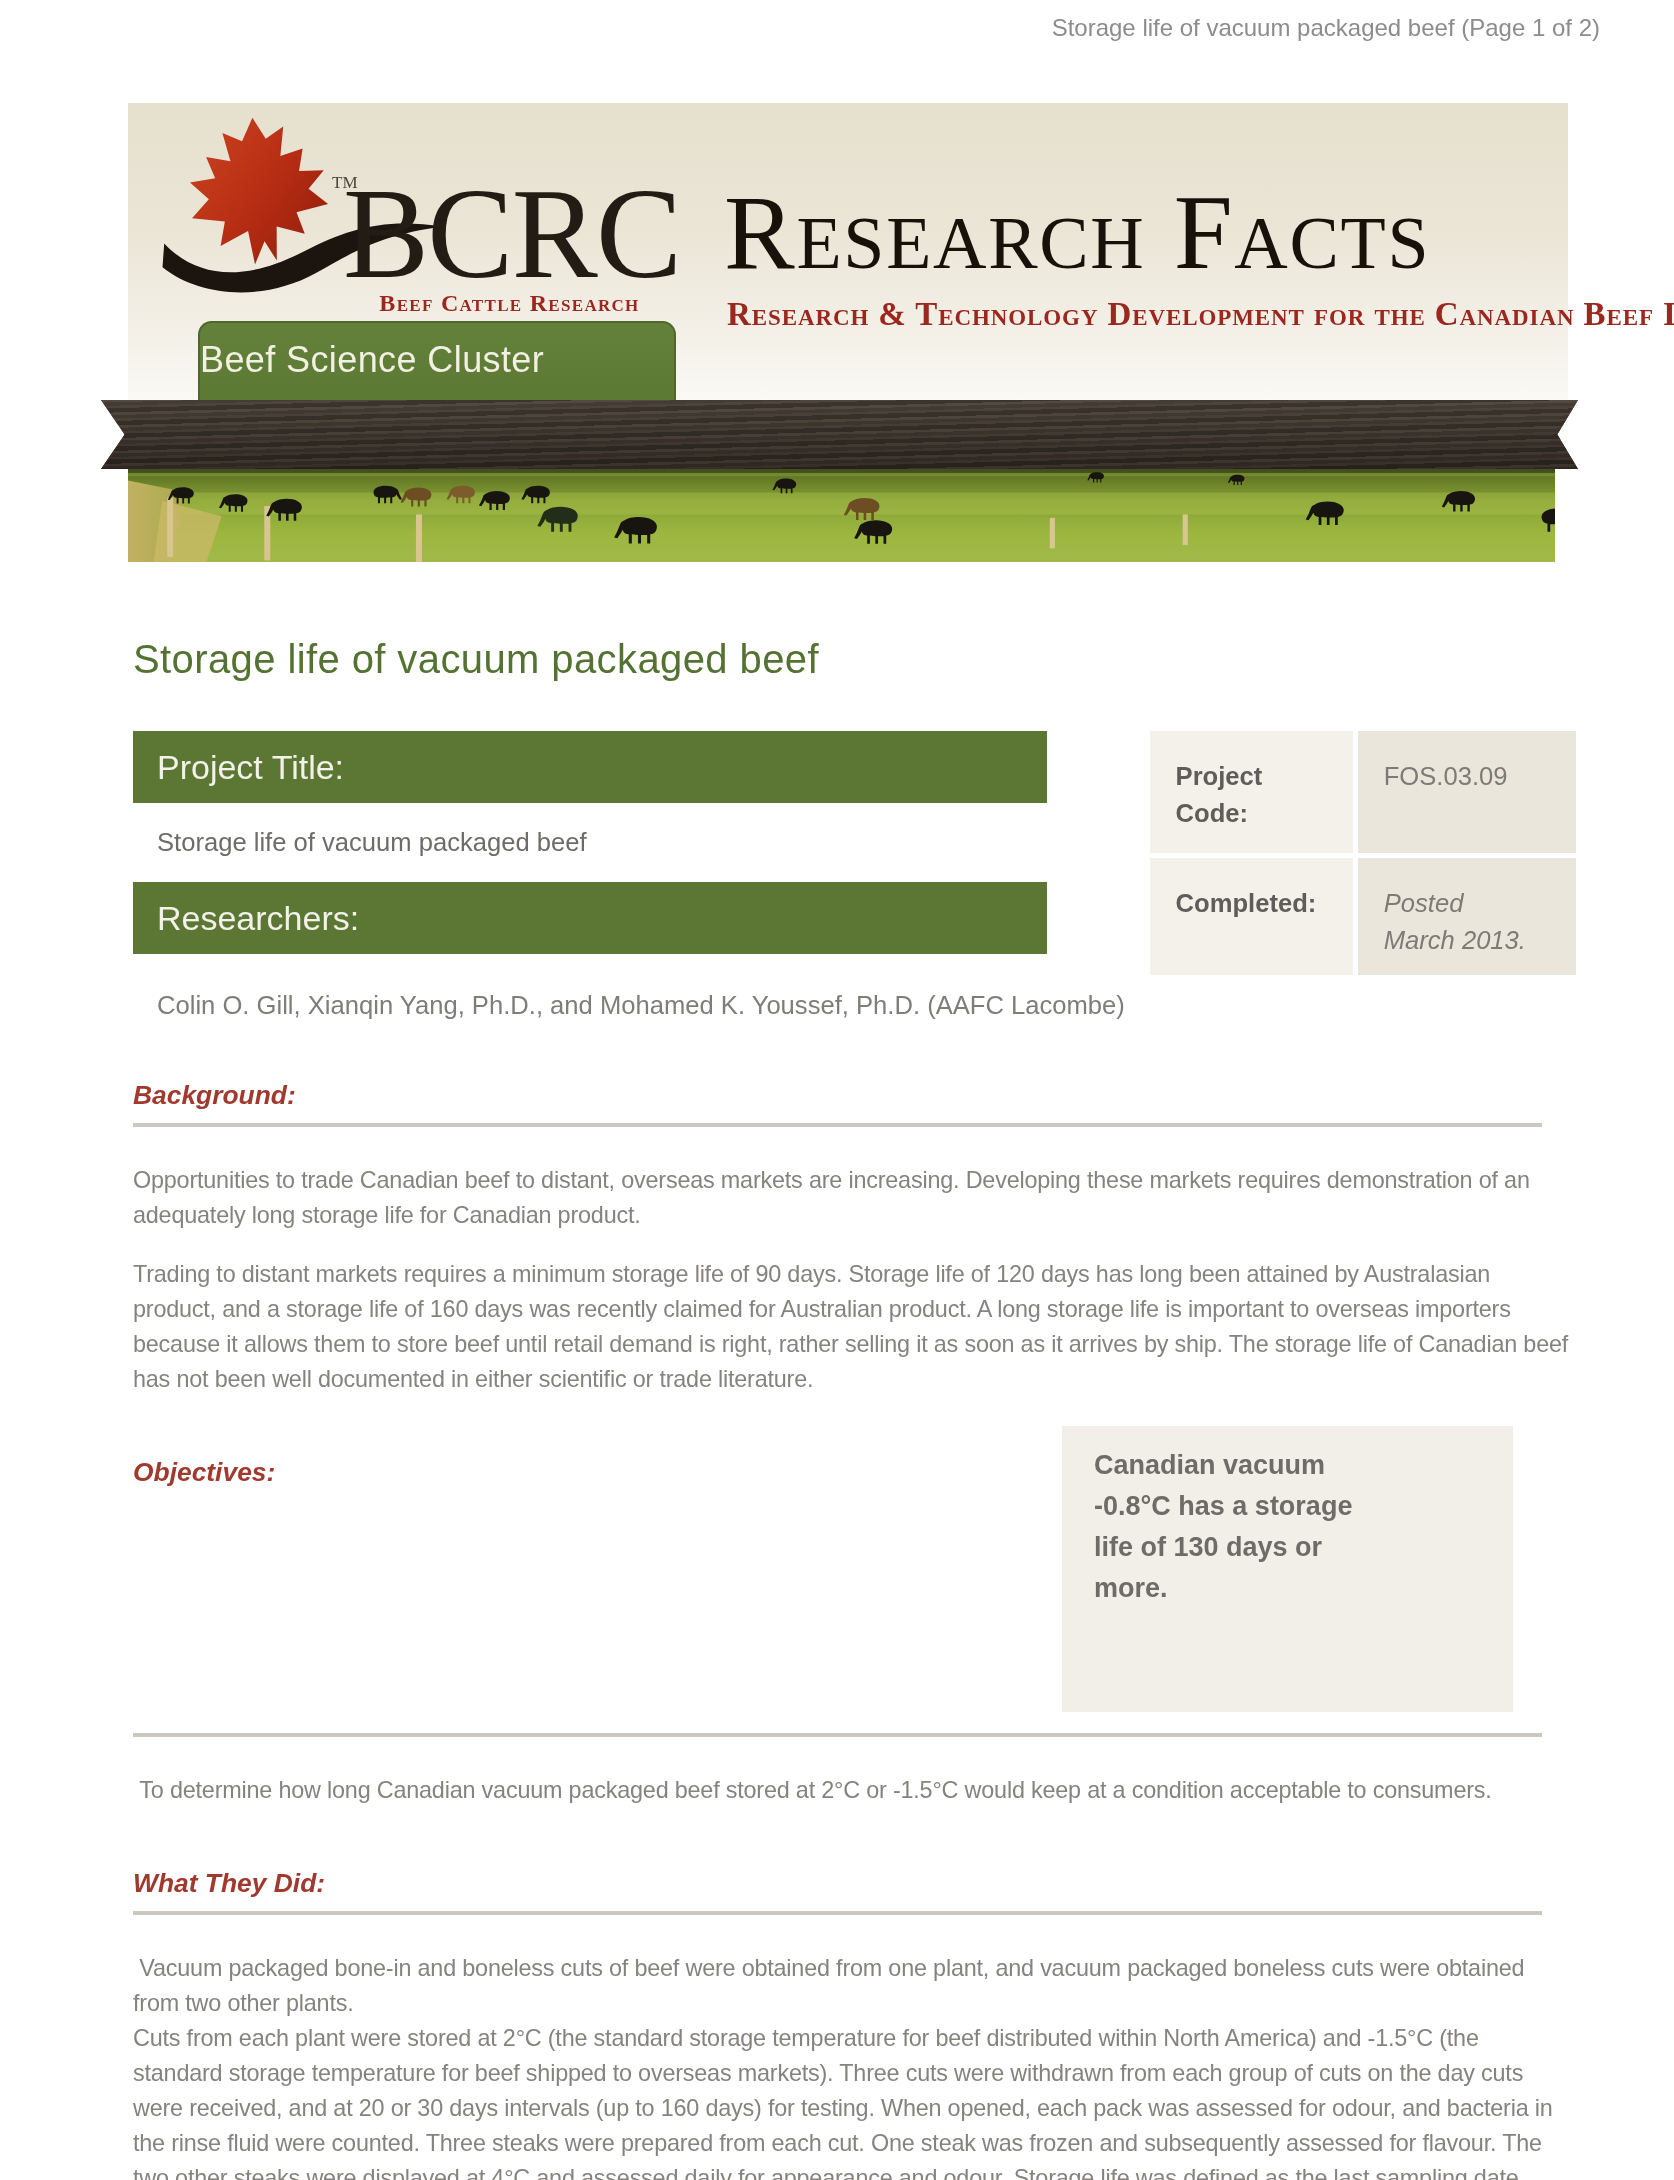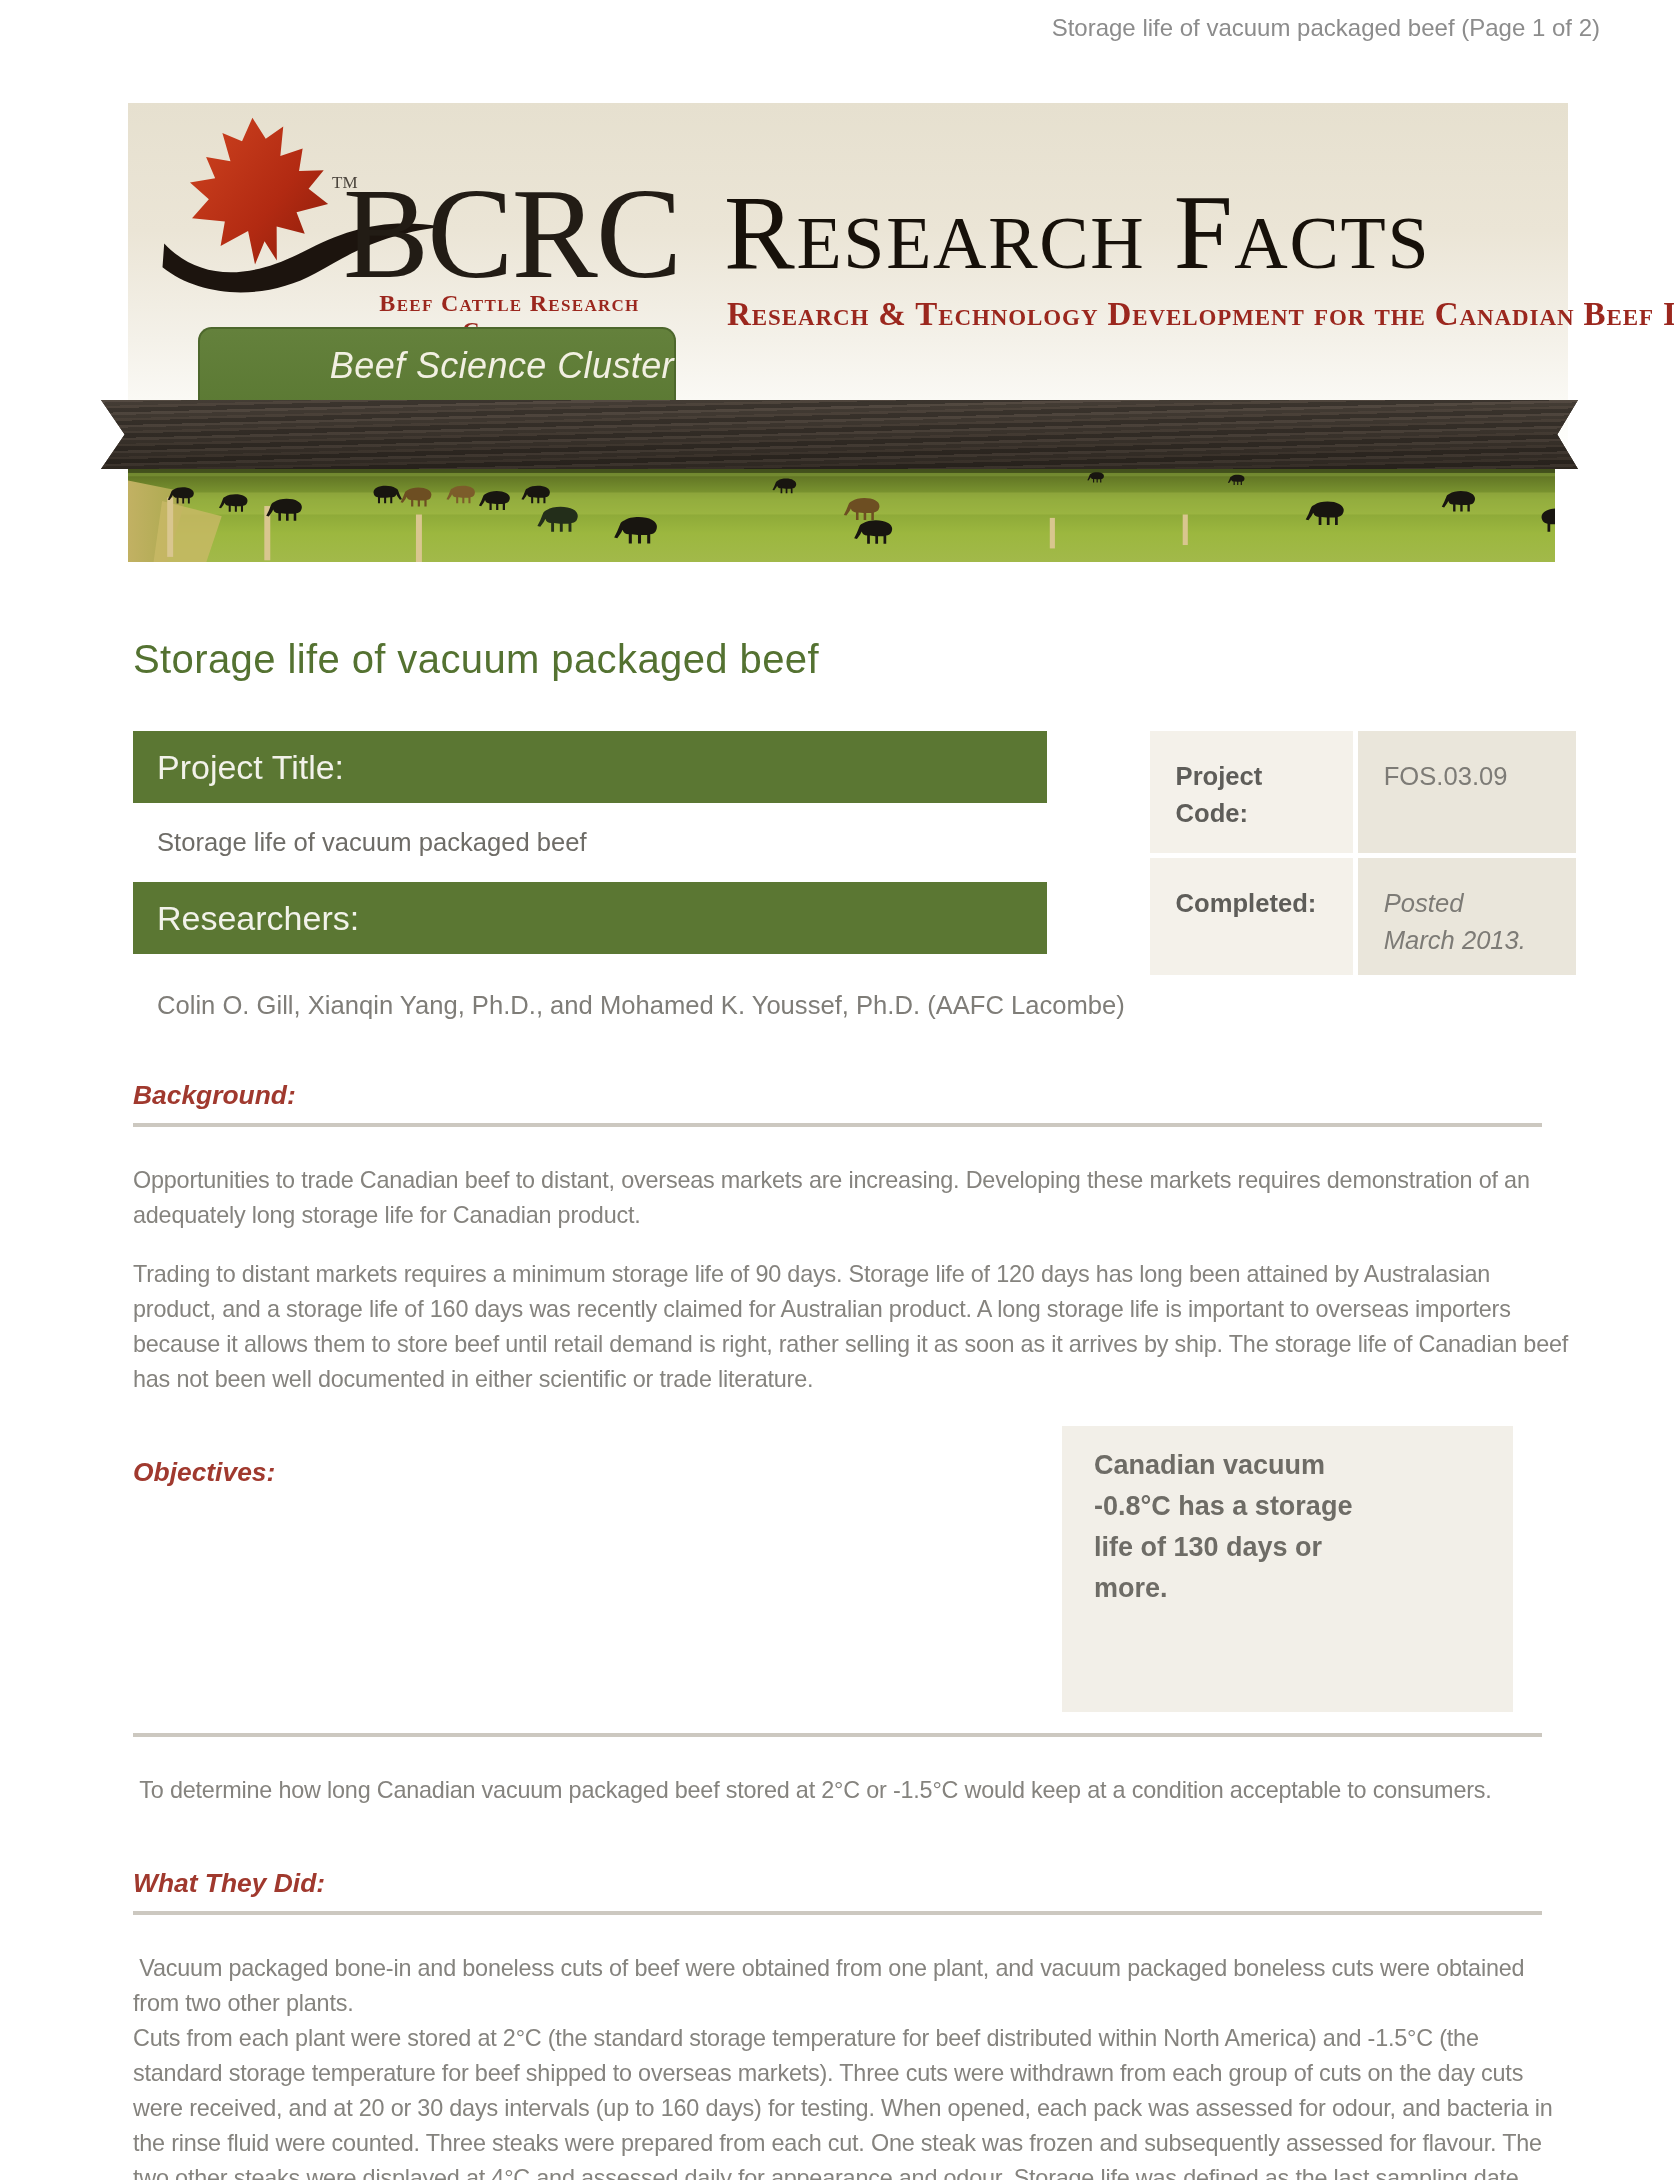--- a/index.html
+++ b/index.html
@@ -33,25 +33,24 @@
     position:absolute; left:596px; top:77px; font-family:"Liberation Serif",serif;
     font-variant:small-caps; font-weight:500; font-size:106px; line-height:1;
     color:#17110a; letter-spacing:1.7px; white-space:nowrap;
   }
   .tagline {
     position:absolute; left:599px; top:193px; font-family:"Liberation Serif",serif;
     font-variant:small-caps; font-weight:700; font-size:33px; letter-spacing:0.9px;
     color:#9b271e; white-space:nowrap;
   }
   .cluster-tab {
-    position:absolute; left:70px; top:224px; width:474px; height:82px; z-index:1;
+    position:absolute; left:70px; top:218px; width:474px; height:82px; z-index:1;
     background:linear-gradient(180deg,#64813c 0%,#5b7933 100%);
     border:2.6px solid #4d672c; border-bottom:none; border-radius:13.6px 13.6px 0 0;
-    text-align:right;
-    font-style:italic;
+    text-align:left;
   }
   .cluster-tab span { display:inline-block; line-height:73px; font-size:36px; color:#f2f0e2; letter-spacing:0.4px; }
   .wood-band {
     position:absolute; left:-27px; top:297px; width:1477px; height:69px; z-index:2;
     clip-path: polygon(0 0, 100% 0, 98.6% 50%, 100% 100%, 0 100%, 1.6% 50%);
     background:
       linear-gradient(180deg, rgba(255,255,255,0.05) 0%, rgba(0,0,0,0.22) 100%),
       repeating-linear-gradient(178.5deg,
         #4a4037 0px, #4a4037 2.6px, #3a322a 2.6px, #3a322a 6px,
         #453b32 6px, #453b32 8.5px, #312a23 8.5px, #312a23 12.8px),

